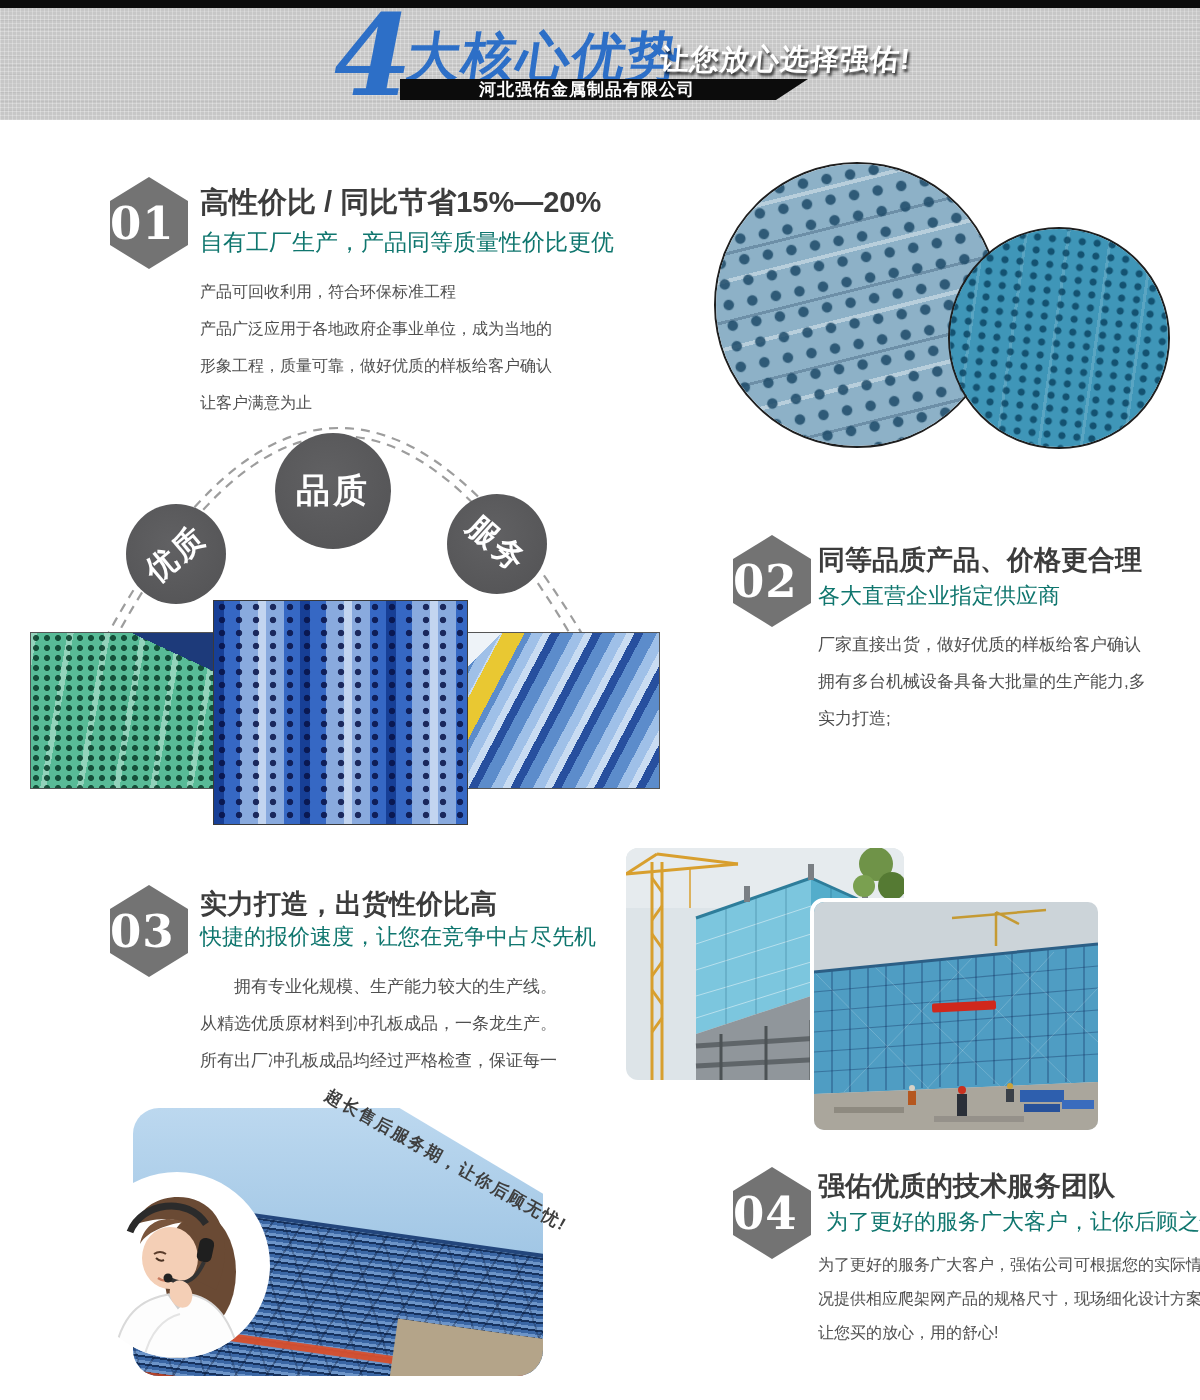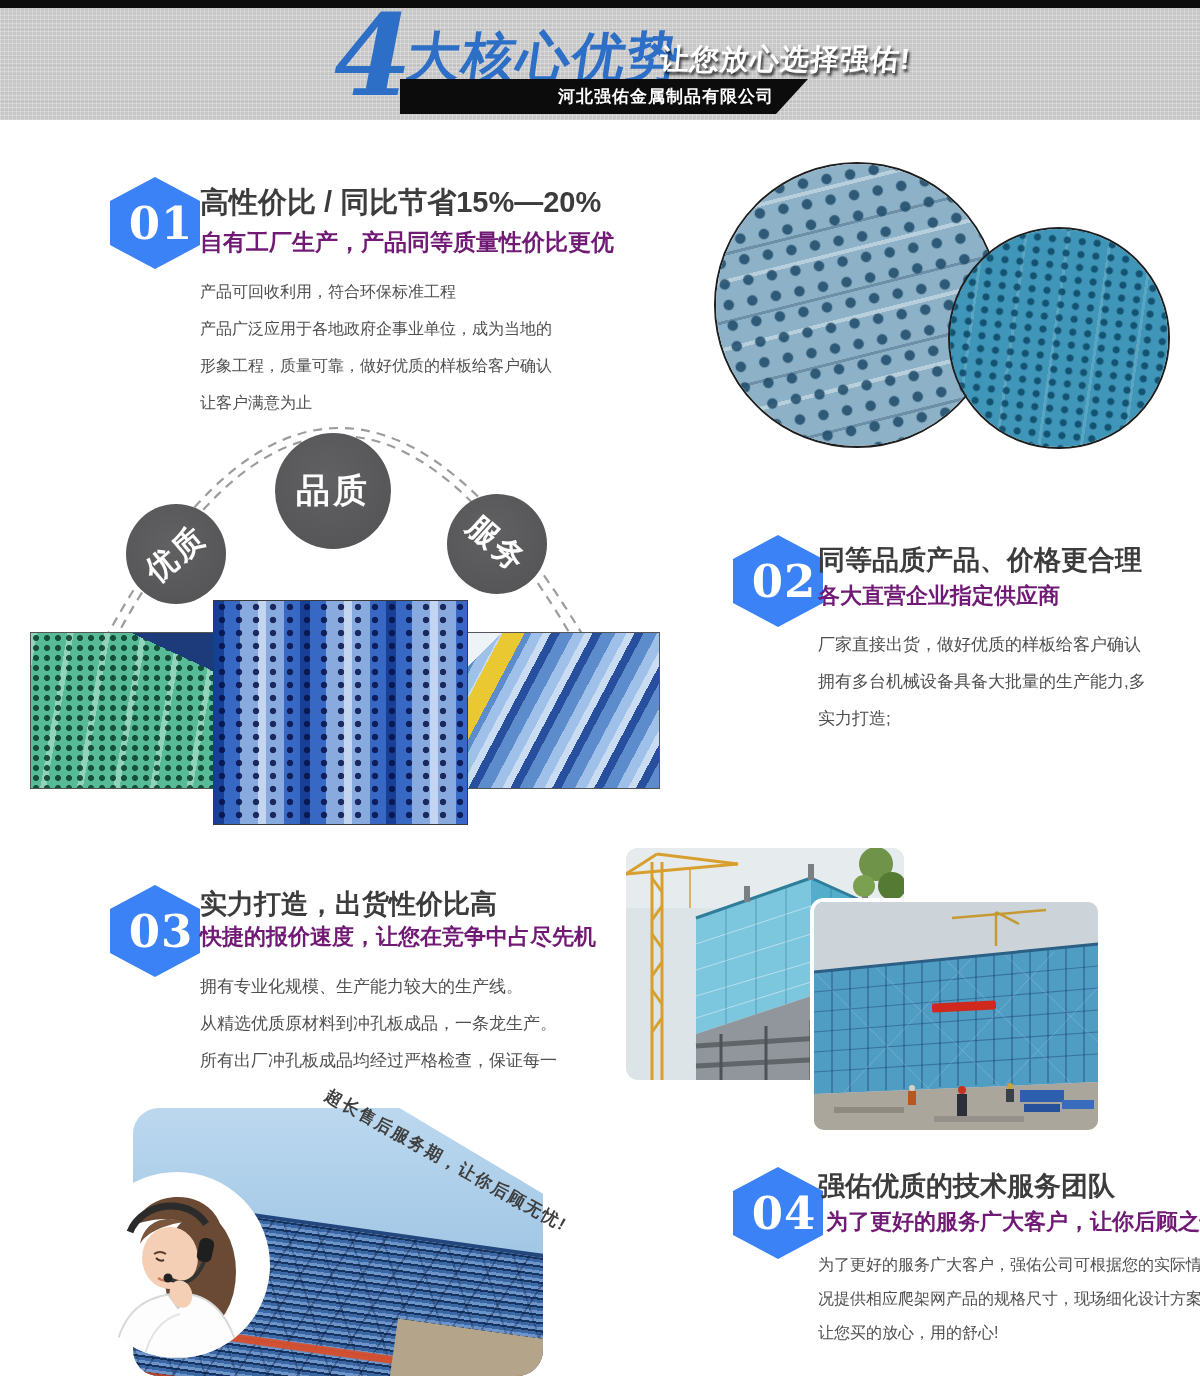--- a/index.html
+++ b/index.html
@@ -29,55 +29,55 @@
     left:402px;top:14px;color:#2d6fc7;font-weight:bold;font-size:53px;
     transform:skewX(-8deg);transform-origin:left bottom;letter-spacing:2px;
     white-space:nowrap;
   }
   .hero-tagline{
     left:660px;top:32px;color:#ffffff;font-weight:bold;font-size:29px;
     transform:skewX(-5deg);text-shadow:2px 3px 3px rgba(0,0,0,.8);
     white-space:nowrap;letter-spacing:1px;
   }
   .company-band{
-    left:400px;top:71px;width:408px;height:35px;background:#0c0c0c;
+    left:400px;top:71px;width:408px;height:21px;background:#0c0c0c;
     clip-path:polygon(0 0,100% 0,calc(100% - 32px) 100%,0 100%);
-    display:flex;align-items:center;justify-content:flex-end;
+    display:flex;align-items:center;justify-content:center;
     padding-right:34px;box-sizing:border-box;
   }
   .company-band span{color:#fff;font-size:17px;font-weight:bold;letter-spacing:1px;white-space:nowrap;}
 
   
   .hex{
-    width:78px;height:92px;background:#3b82f6;
+    width:78px;height:92px;background:#737373;
     clip-path:polygon(50% 0,100% 26%,100% 74%,50% 100%,0 74%,0 26%);
-    display:flex;align-items:center;justify-content:center;padding-left:12px;
+    display:flex;align-items:center;
   }
   .hex span{
     color:#fff;font-family:"DejaVu Serif","Liberation Serif",serif;
     font-weight:bold;font-size:45px;letter-spacing:1px;
   }
   .adv-title{color:#3c3c3c;font-weight:bold;white-space:nowrap;}
-  .adv-sub{color:#701a75;font-weight:bold;white-space:nowrap;}
+  .adv-sub{color:#0f766e;font-weight:normal;white-space:nowrap;}
   .adv-body div{color:#4f4f4f;white-space:nowrap;margin-top:8px;}
 
   .t1{left:200px;top:183px;font-size:29px;}
   .s1{left:200px;top:227px;font-size:23px;}
   .b1{left:200px;top:269px;font-size:16px;}
   .b1 div{line-height:29px;}
 
   .t2{left:818px;top:542px;font-size:27px;}
   .s2{left:818px;top:581px;font-size:22px;}
   .b2{left:818px;top:622px;font-size:17px;}
   .b2 div{line-height:29px;}
 
   .t3{left:200px;top:886px;font-size:27px;}
   .s3{left:200px;top:922px;font-size:22px;}
   .b3{left:200px;top:964px;font-size:17px;}
-  .b3 div{line-height:29px;}
+  .b3 div{line-height:29px;text-align:right;}
 
   .t4{left:818px;top:1168px;font-size:27px;font-family:Liberation Serif, serif;}
   .s4{left:826px;top:1207px;font-size:22px;}
   .b4{left:818px;top:1244px;font-size:16px;}
   .b4 div{line-height:26px;}
 
   
   .connector{left:0;top:0;width:1200px;height:1400px;pointer-events:none;}
 
   

